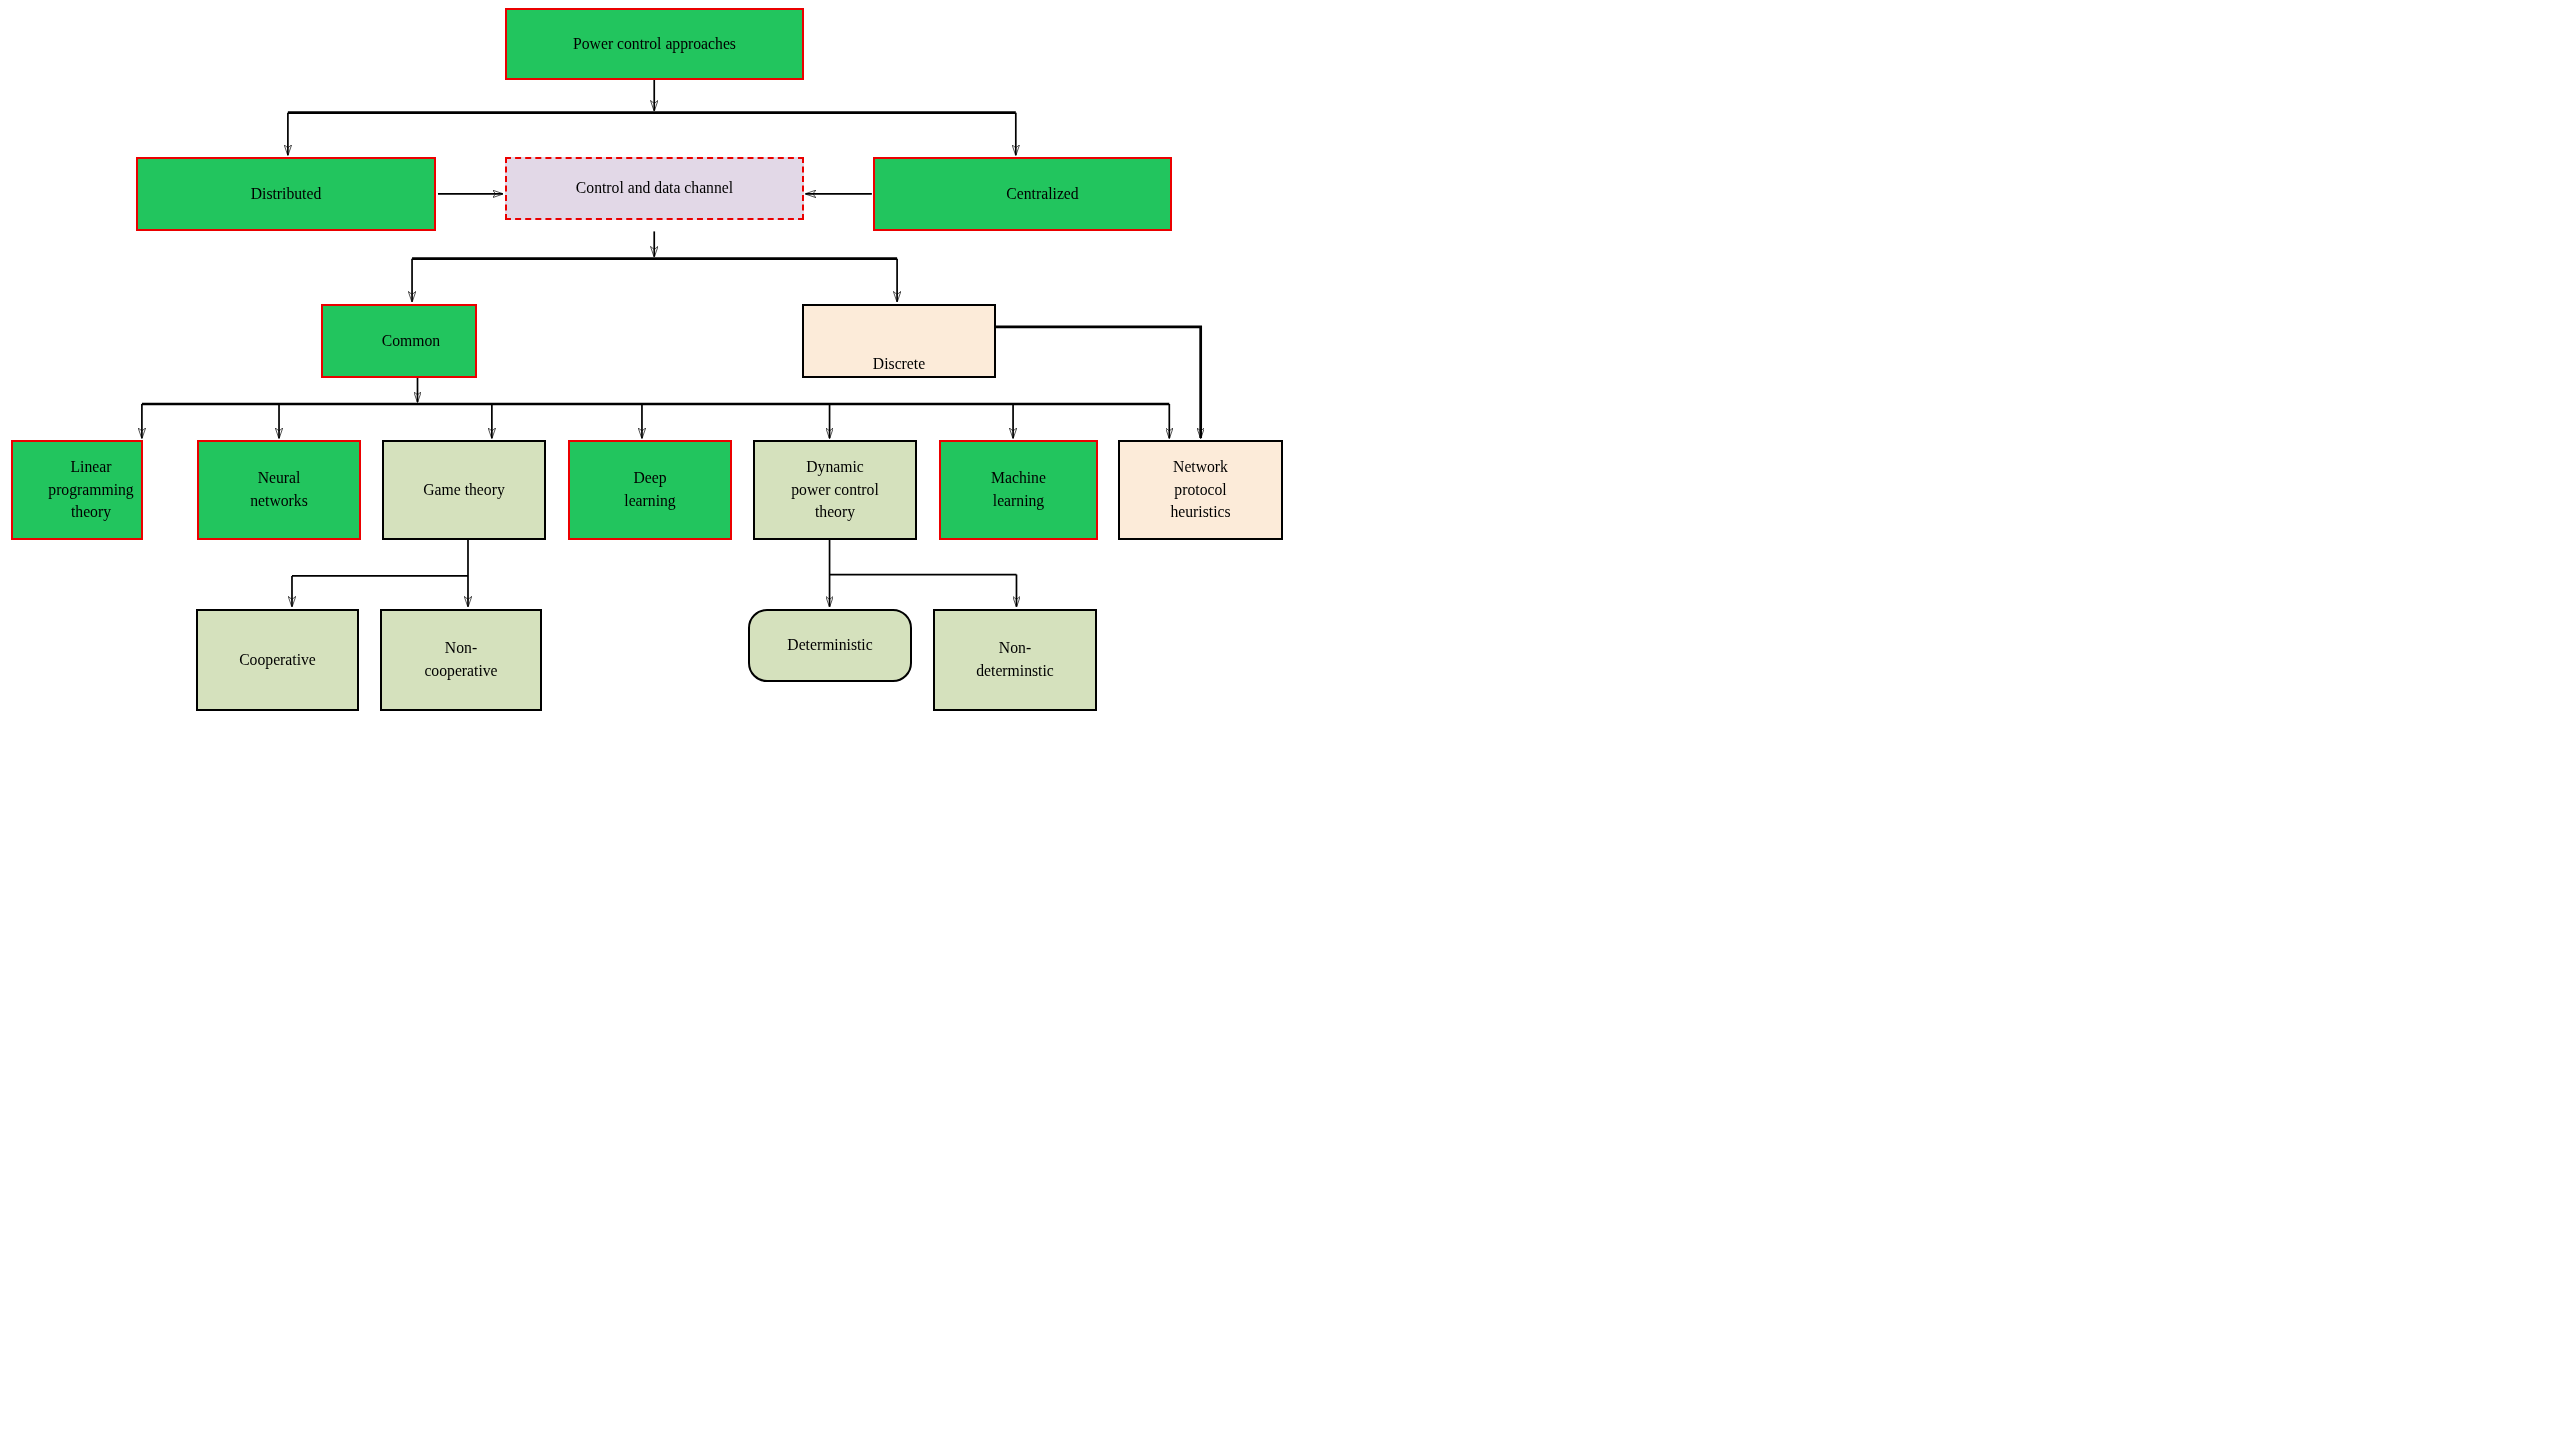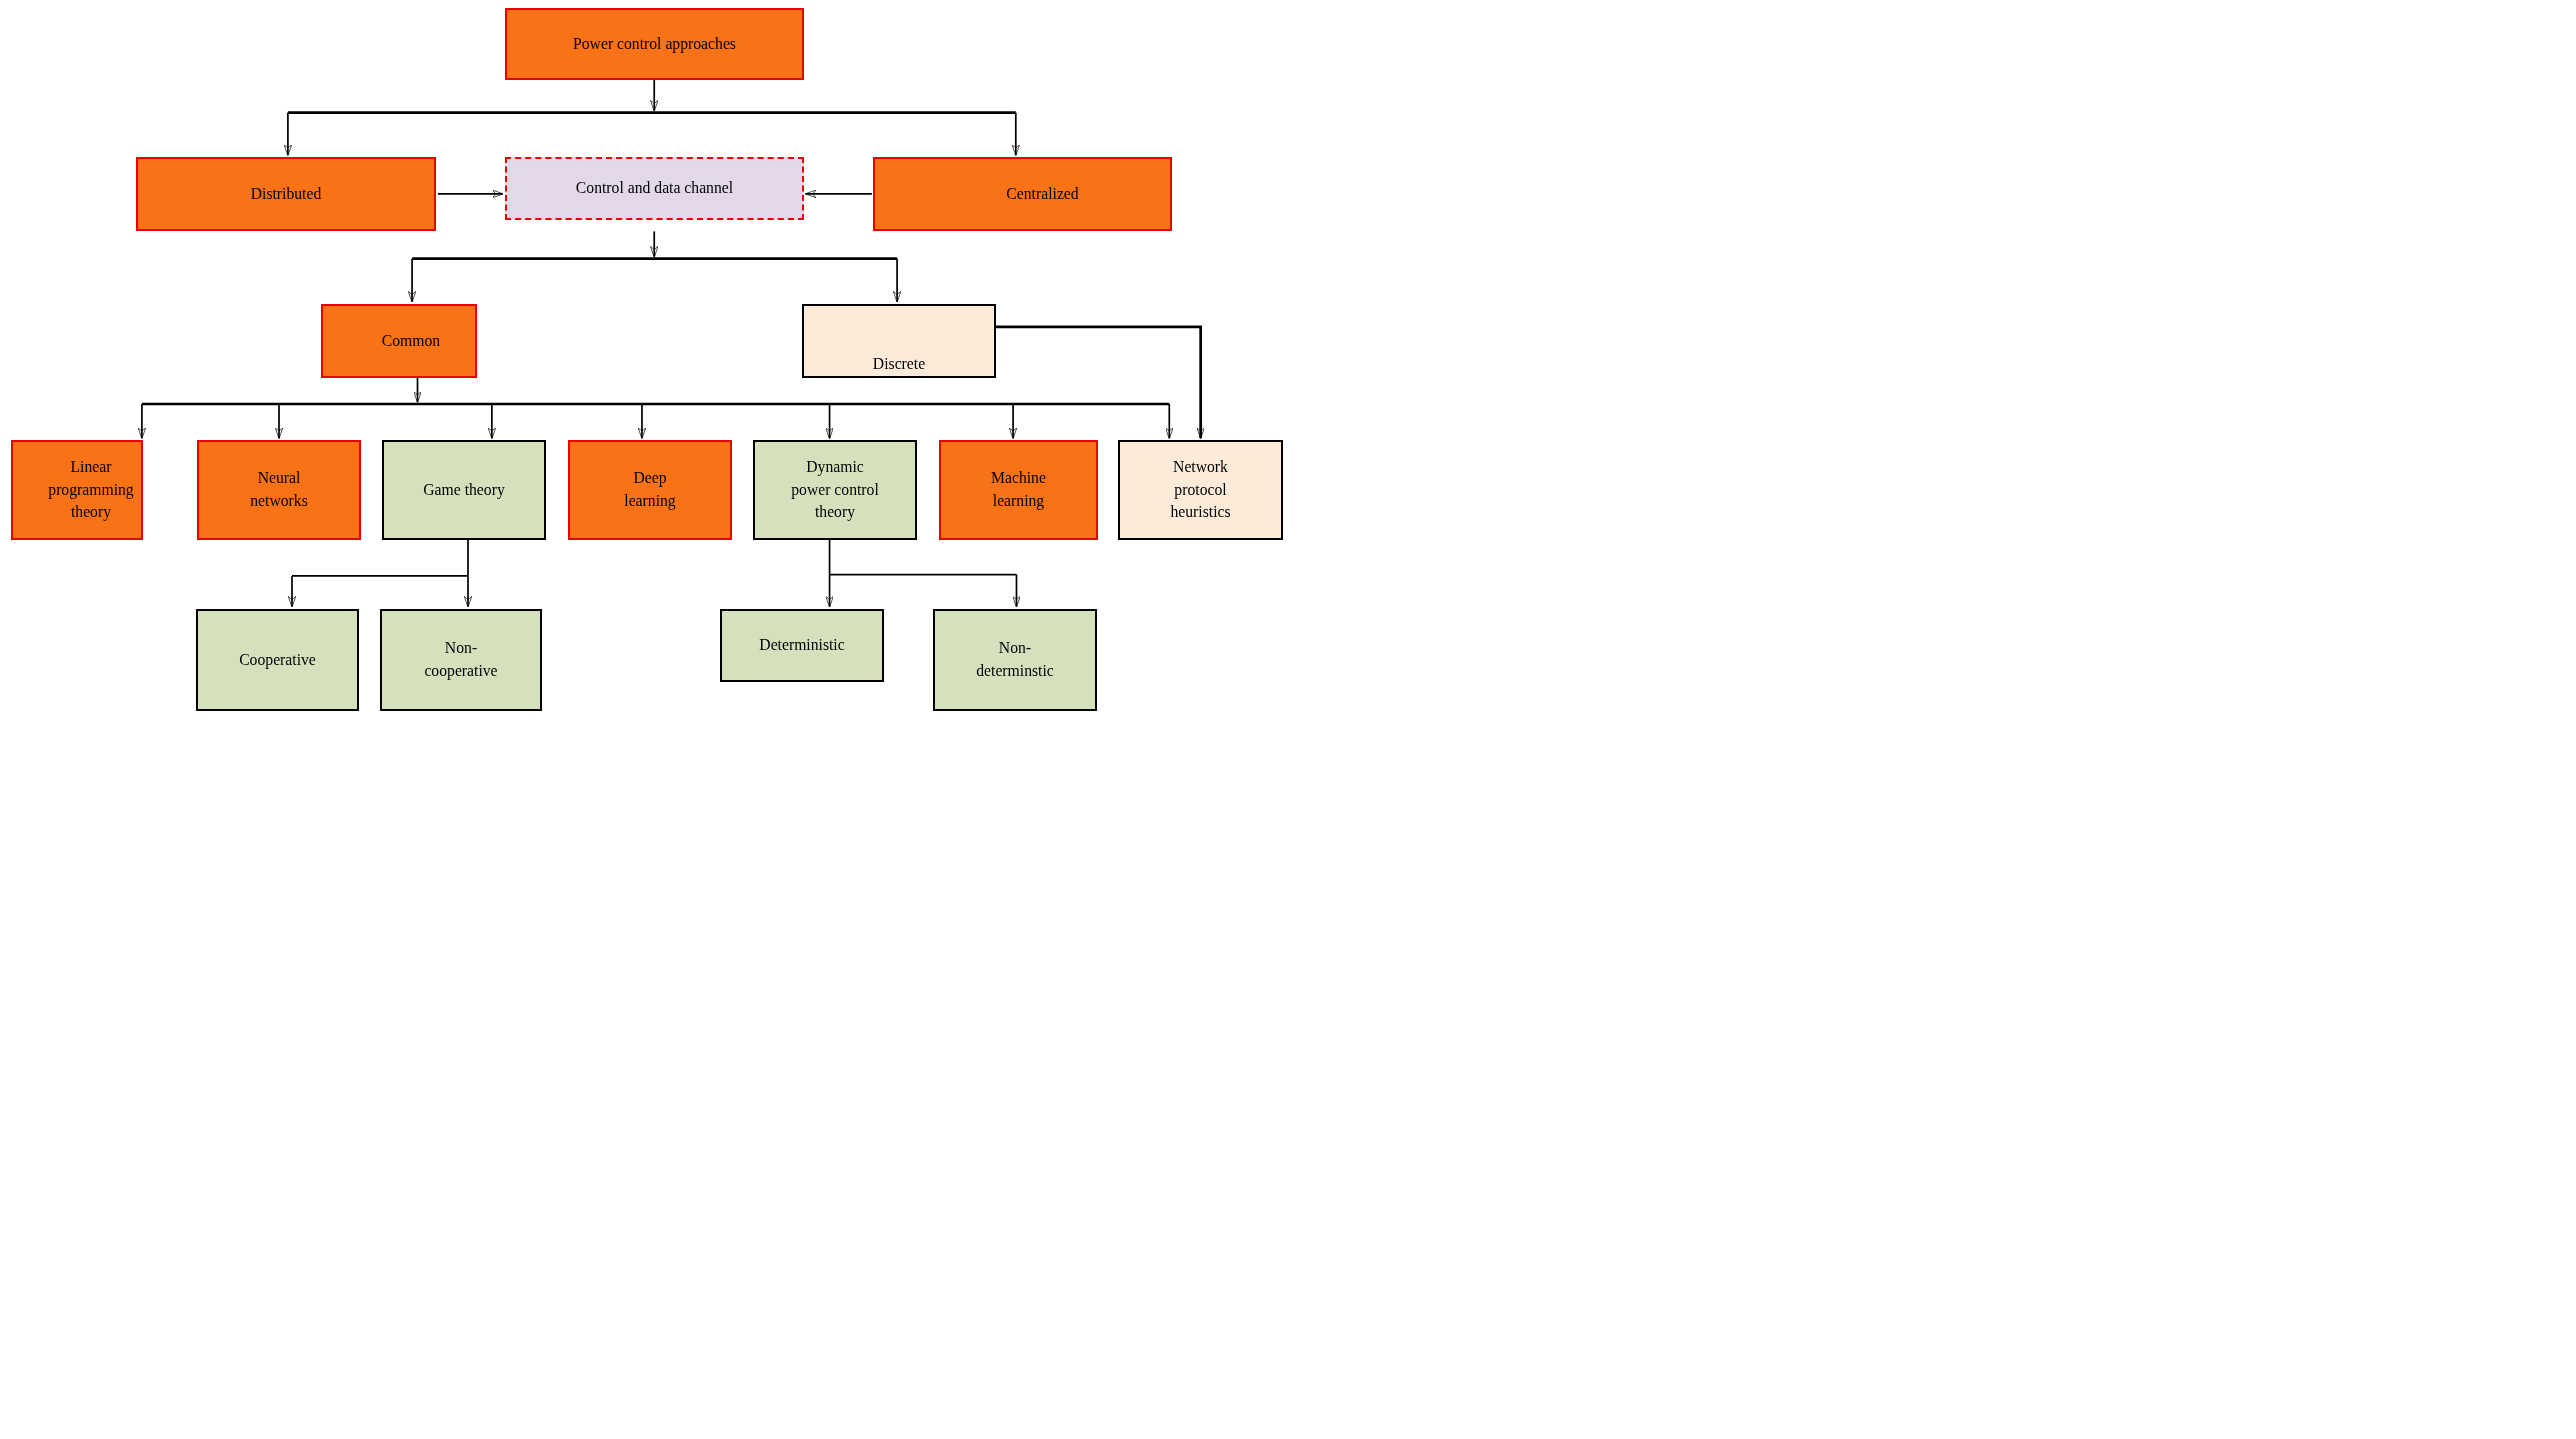--- a/index.html
+++ b/index.html
@@ -16,21 +16,21 @@
   svg.wires path.feed{stroke-width:2.5px;}
   svg.wires path.bus{stroke-width:4px;}
   .node{
     position:absolute;
     display:flex;align-items:center;justify-content:center;
     text-align:center;
     font-size:15.7px;line-height:1.45;
     white-space:pre-line;
     box-sizing:border-box;
   }
-  .lav   {background:#f97316;border:2.7px solid #EB0000;}
+  .lav   {background:#22c55e;border:2.7px solid #EB0000;}
   .dashedlav{background:#E2D8E7;border:2.7px dashed #EB0000;}
   .green {background:#D5E1BD;border:2.4px solid #000;}
   .peach {background:#FCEBD9;border:2.4px solid #000;}
 
   #node-root        {left:505px; top:8.2px;  width:299px; height:72px;}
   #node-distributed {left:136px; top:157px; width:300px; height:74px;}
   #node-cdc         {left:505px; top:157px; width:299px; height:63px;}
   #node-centralized {left:873px;top:157px; width:299px; height:74px;padding-left:40px;}
   #node-common      {left:321px; top:304px; width:156px; height:74px;padding-left:24px;}
   #node-discrete    {left:802px;top:304px; width:194px; height:74px;align-items:flex-end;}
@@ -38,21 +38,21 @@
   #node-lp  {left:11px;  top:440px; width:132px; height:100px;padding-left:28px;}
   #node-nn  {left:197px; top:440px; width:164px; height:100px;}
   #node-gt  {left:382px; top:440px; width:164px; height:100px;}
   #node-dl  {left:568px; top:440px; width:164px; height:100px;}
   #node-dpc {left:753px;top:440px; width:164px; height:100px;}
   #node-ml  {left:939px;top:440px; width:159px; height:100px;}
   #node-nph {left:1118px;top:440px; width:165px; height:100px;}
 
   #node-coop {left:196px; top:609px; width:163px; height:102px;}
   #node-ncoop{left:380px; top:609px; width:162px; height:102px;}
-  #node-det  {left:720px;top:609px; width:164px; height:73px;}
+  #node-det  {left:748px;top:609px; width:164px; height:73px;border-radius:19px;}
   #node-ndet {left:933px;top:609px; width:164px; height:102px;}
 </style>
 </head>
 <body>
 
 <div class="stage">
 
   <svg class="wires" viewBox="0 0 1888 1055">
     <defs>
       <marker id="arrow" viewBox="0 0 16 11" markerWidth="16" markerHeight="11" refX="15" refY="5.5" orient="auto" markerUnits="userSpaceOnUse">

